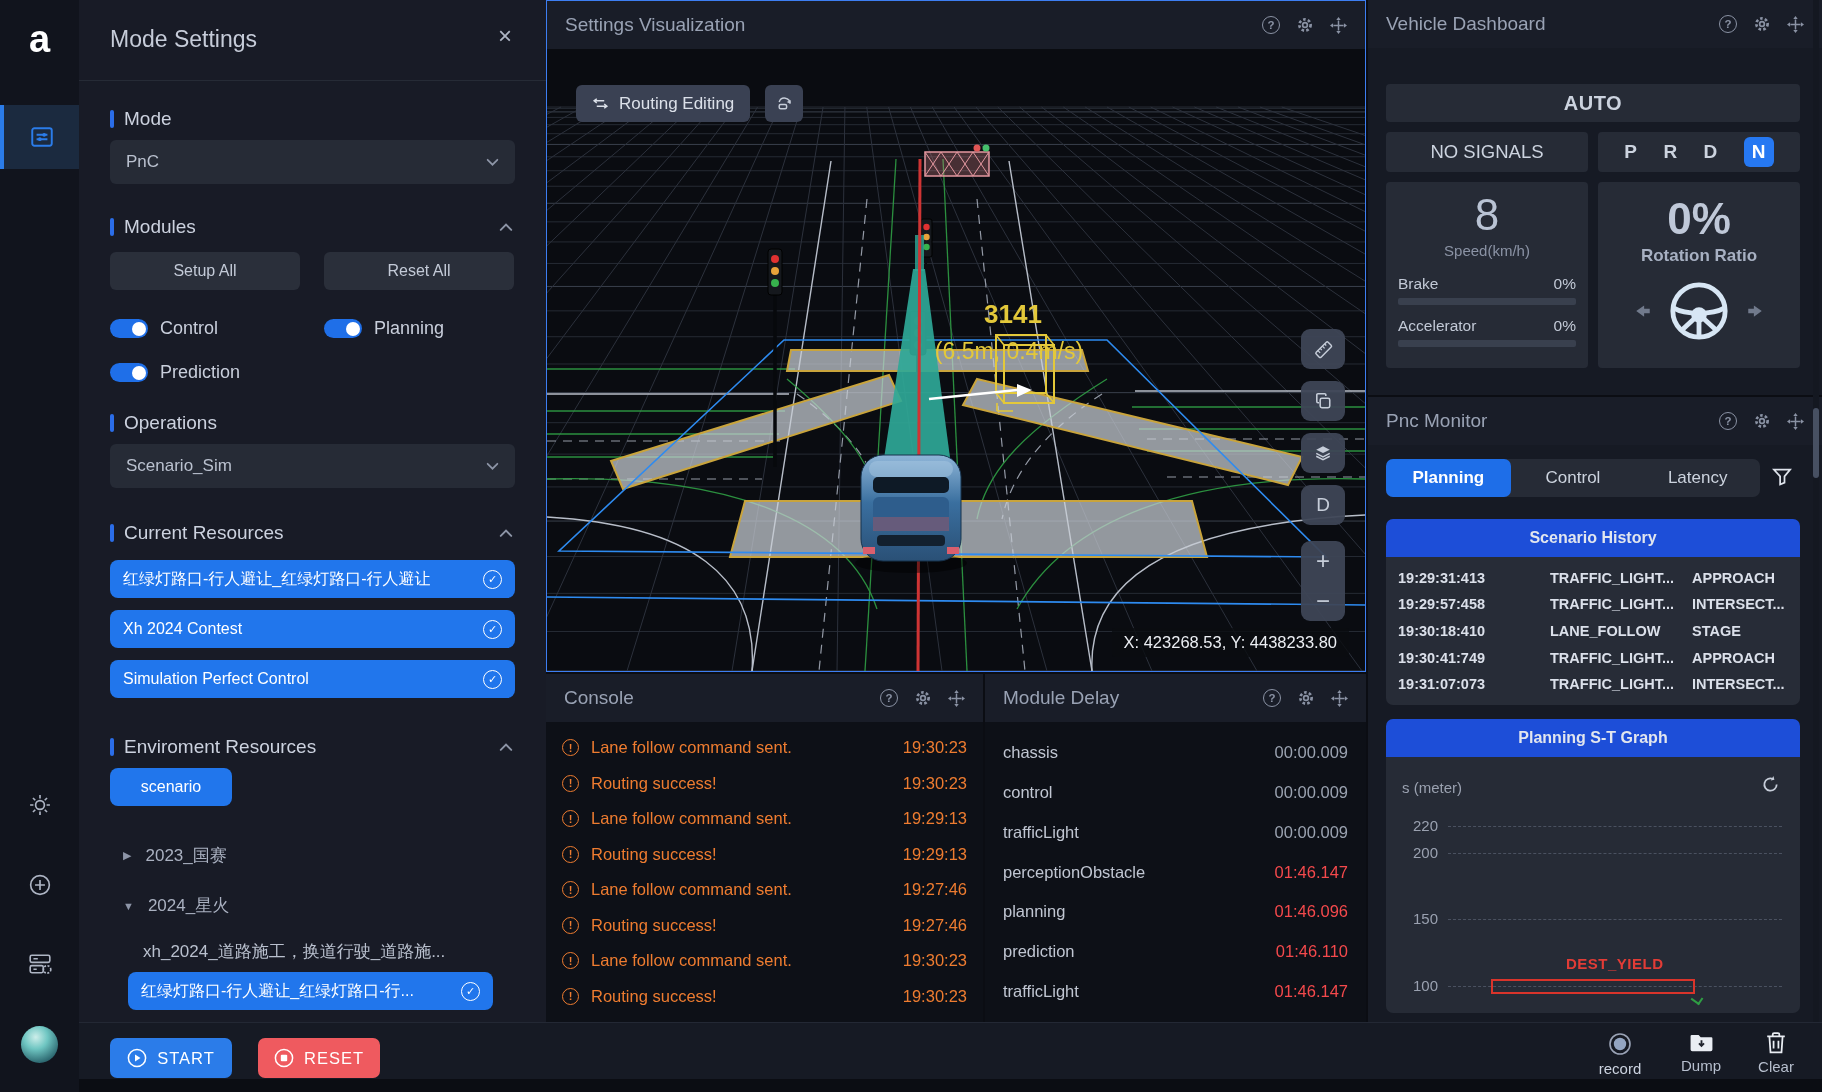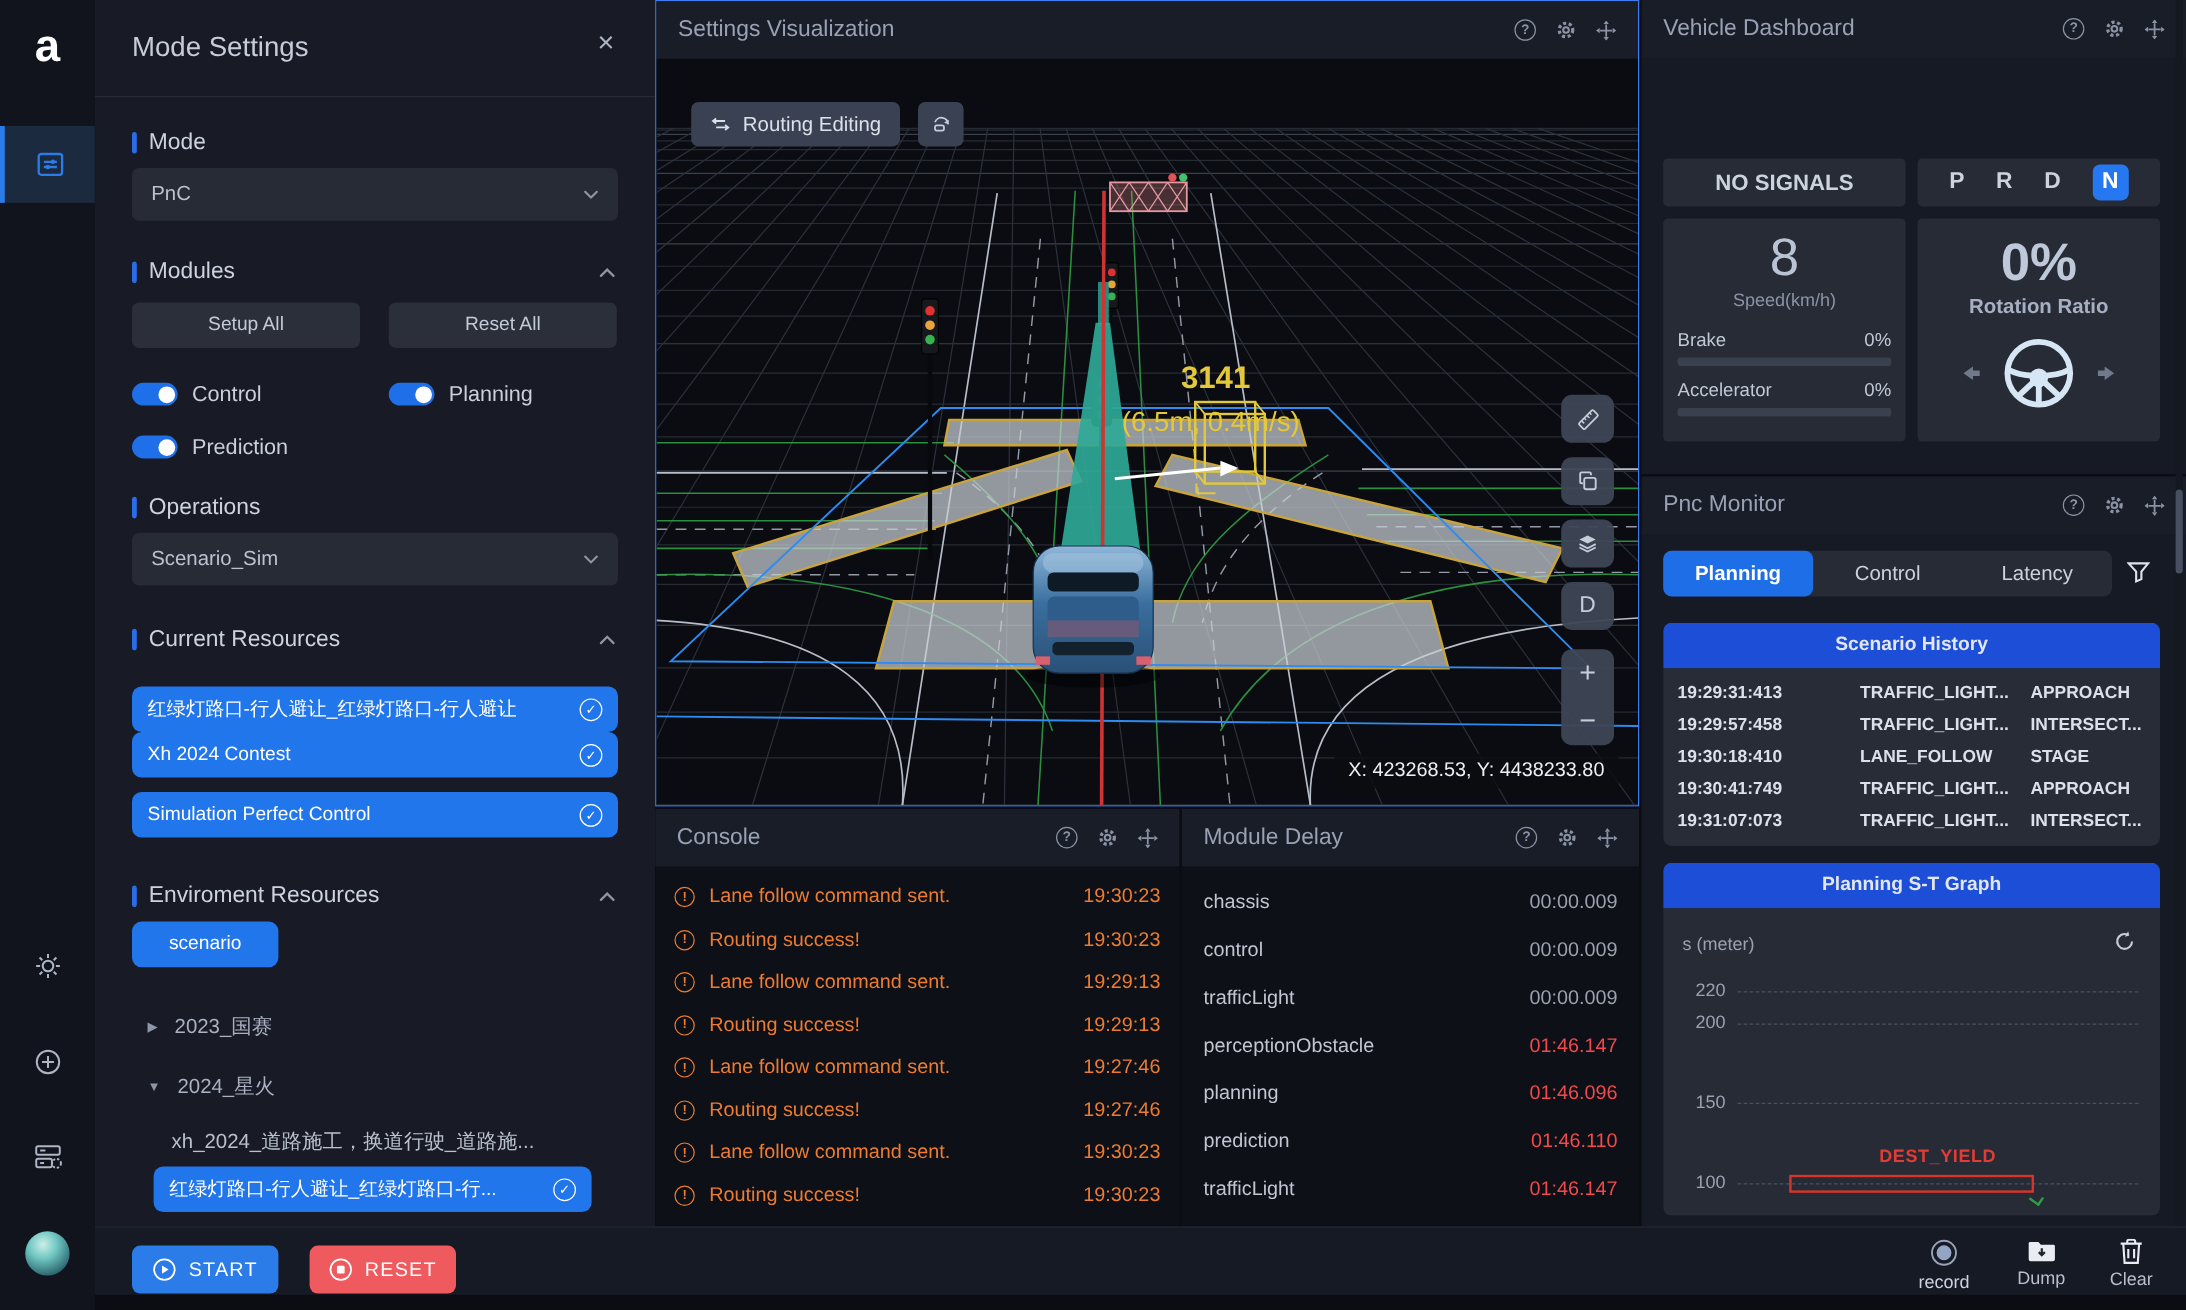--- a/index.html
+++ b/index.html
@@ -51,21 +51,21 @@
 .logrow .t{margin-left:auto}
 .wicon{width:17px;height:17px;min-width:17px;border:1.5px solid #ee7c30;border-radius:50%;display:flex;align-items:center;justify-content:center;font-size:11px;font-weight:bold}
 .dlrow{display:flex;align-items:center;font-size:16.5px;color:#c0c6d2}
 .dlrow .v{margin-left:auto;color:#9aa2b0}
 .dlrow .v.red{color:#f4494c}
 
 #dashboard{left:1368px;top:0;width:454px;height:395px;background:#161a24}
 #pnc{left:1368px;top:397px;width:454px;height:625px;background:#161a24}
 .card{position:absolute;background:#262b36;border-radius:4px}
 #auto-bar{left:18px;top:84px;width:414px;height:38px;display:flex;align-items:center;justify-content:center;font-size:20px;font-weight:bold;letter-spacing:.5px;color:#ccd3df}
-#nosig{left:18px;top:132px;width:202px;height:40px;display:flex;align-items:center;justify-content:center;font-size:18.5px;font-weight:bold;color:#ccd3df}
+#nosig{left:18px;top:132px;width:202px;height:40px;display:flex;align-items:center;justify-content:center;font-size:18.5px;font-weight:normal;color:#ccd3df}
 #gears{left:230px;top:132px;width:202px;height:40px;display:flex;align-items:center;justify-content:space-evenly;font-size:19px;font-weight:bold;color:#ccd3df}
 .gear-n{width:30px;height:30px;background:#2678f2;border-radius:6px;display:flex;align-items:center;justify-content:center;color:#fff}
 #speedcard{left:18px;top:182px;width:202px;height:186px}
 #rotcard{left:230px;top:182px;width:202px;height:186px}
 .bignum{text-align:center;font-size:44px;color:#b9c3d4}
 .cardsub{text-align:center;font-size:15px;color:#8b93a5}
 .pedrow{display:flex;justify-content:space-between;padding:0 12px;font-size:15.5px;color:#c2c9d6}
 .pedbar{margin:5px 12px 0;height:7px;background:#39404e;border-radius:2px}
 
 #tabs{position:absolute;left:18px;top:62px;width:374px;height:38px;background:#262b36;border-radius:7px;display:flex}
@@ -275,21 +275,21 @@
       </svg>
   </div>
 
   <div class="seclab" style="left:31px;top:522px">
       <span class="bar"></span>
       <span>Current Resources</span>
     </div>
   <svg class="ic secchev" style="top:528px" width="14" height="10">
       <use href="#i-chevup"></use>
     </svg>
-  <div class="pill" style="top:572px">
+  <div class="pill" style="top:560px">
       <span style="overflow:hidden;text-overflow:ellipsis">红绿灯路口-行人避让_红绿灯路口-行人避让</span>
       <span class="chk">✓</span>
     </div>
   <div class="pill" style="top:610px">
       <span>Xh 2024 Contest</span>
       <span class="chk">✓</span>
     </div>
   <div class="pill" style="top:660px">
       <span>Simulation Perfect Control</span>
       <span class="chk">✓</span>
@@ -662,20 +662,21 @@
     <span class="icons">
       <span class="hicon">?</span>
       <svg class="ic" width="18" height="18">
           <use href="#i-gear"></use>
         </svg>
       <svg class="ic" width="17" height="17">
           <use href="#i-move"></use>
         </svg>
     </span>
   </div>
+  <div id="auto-bar" class="card">AUTO</div>
   <div id="nosig" class="card">NO SIGNALS</div>
   <div id="gears" class="card">
     <span>P</span>
     <span>R</span>
     <span>D</span>
     <span class="gear-n">N</span>
   </div>
   <div id="speedcard" class="card">
     <div class="bignum" style="margin-top:8px">8</div>
     <div class="cardsub" style="margin-top:2px">Speed(km/h)</div>

